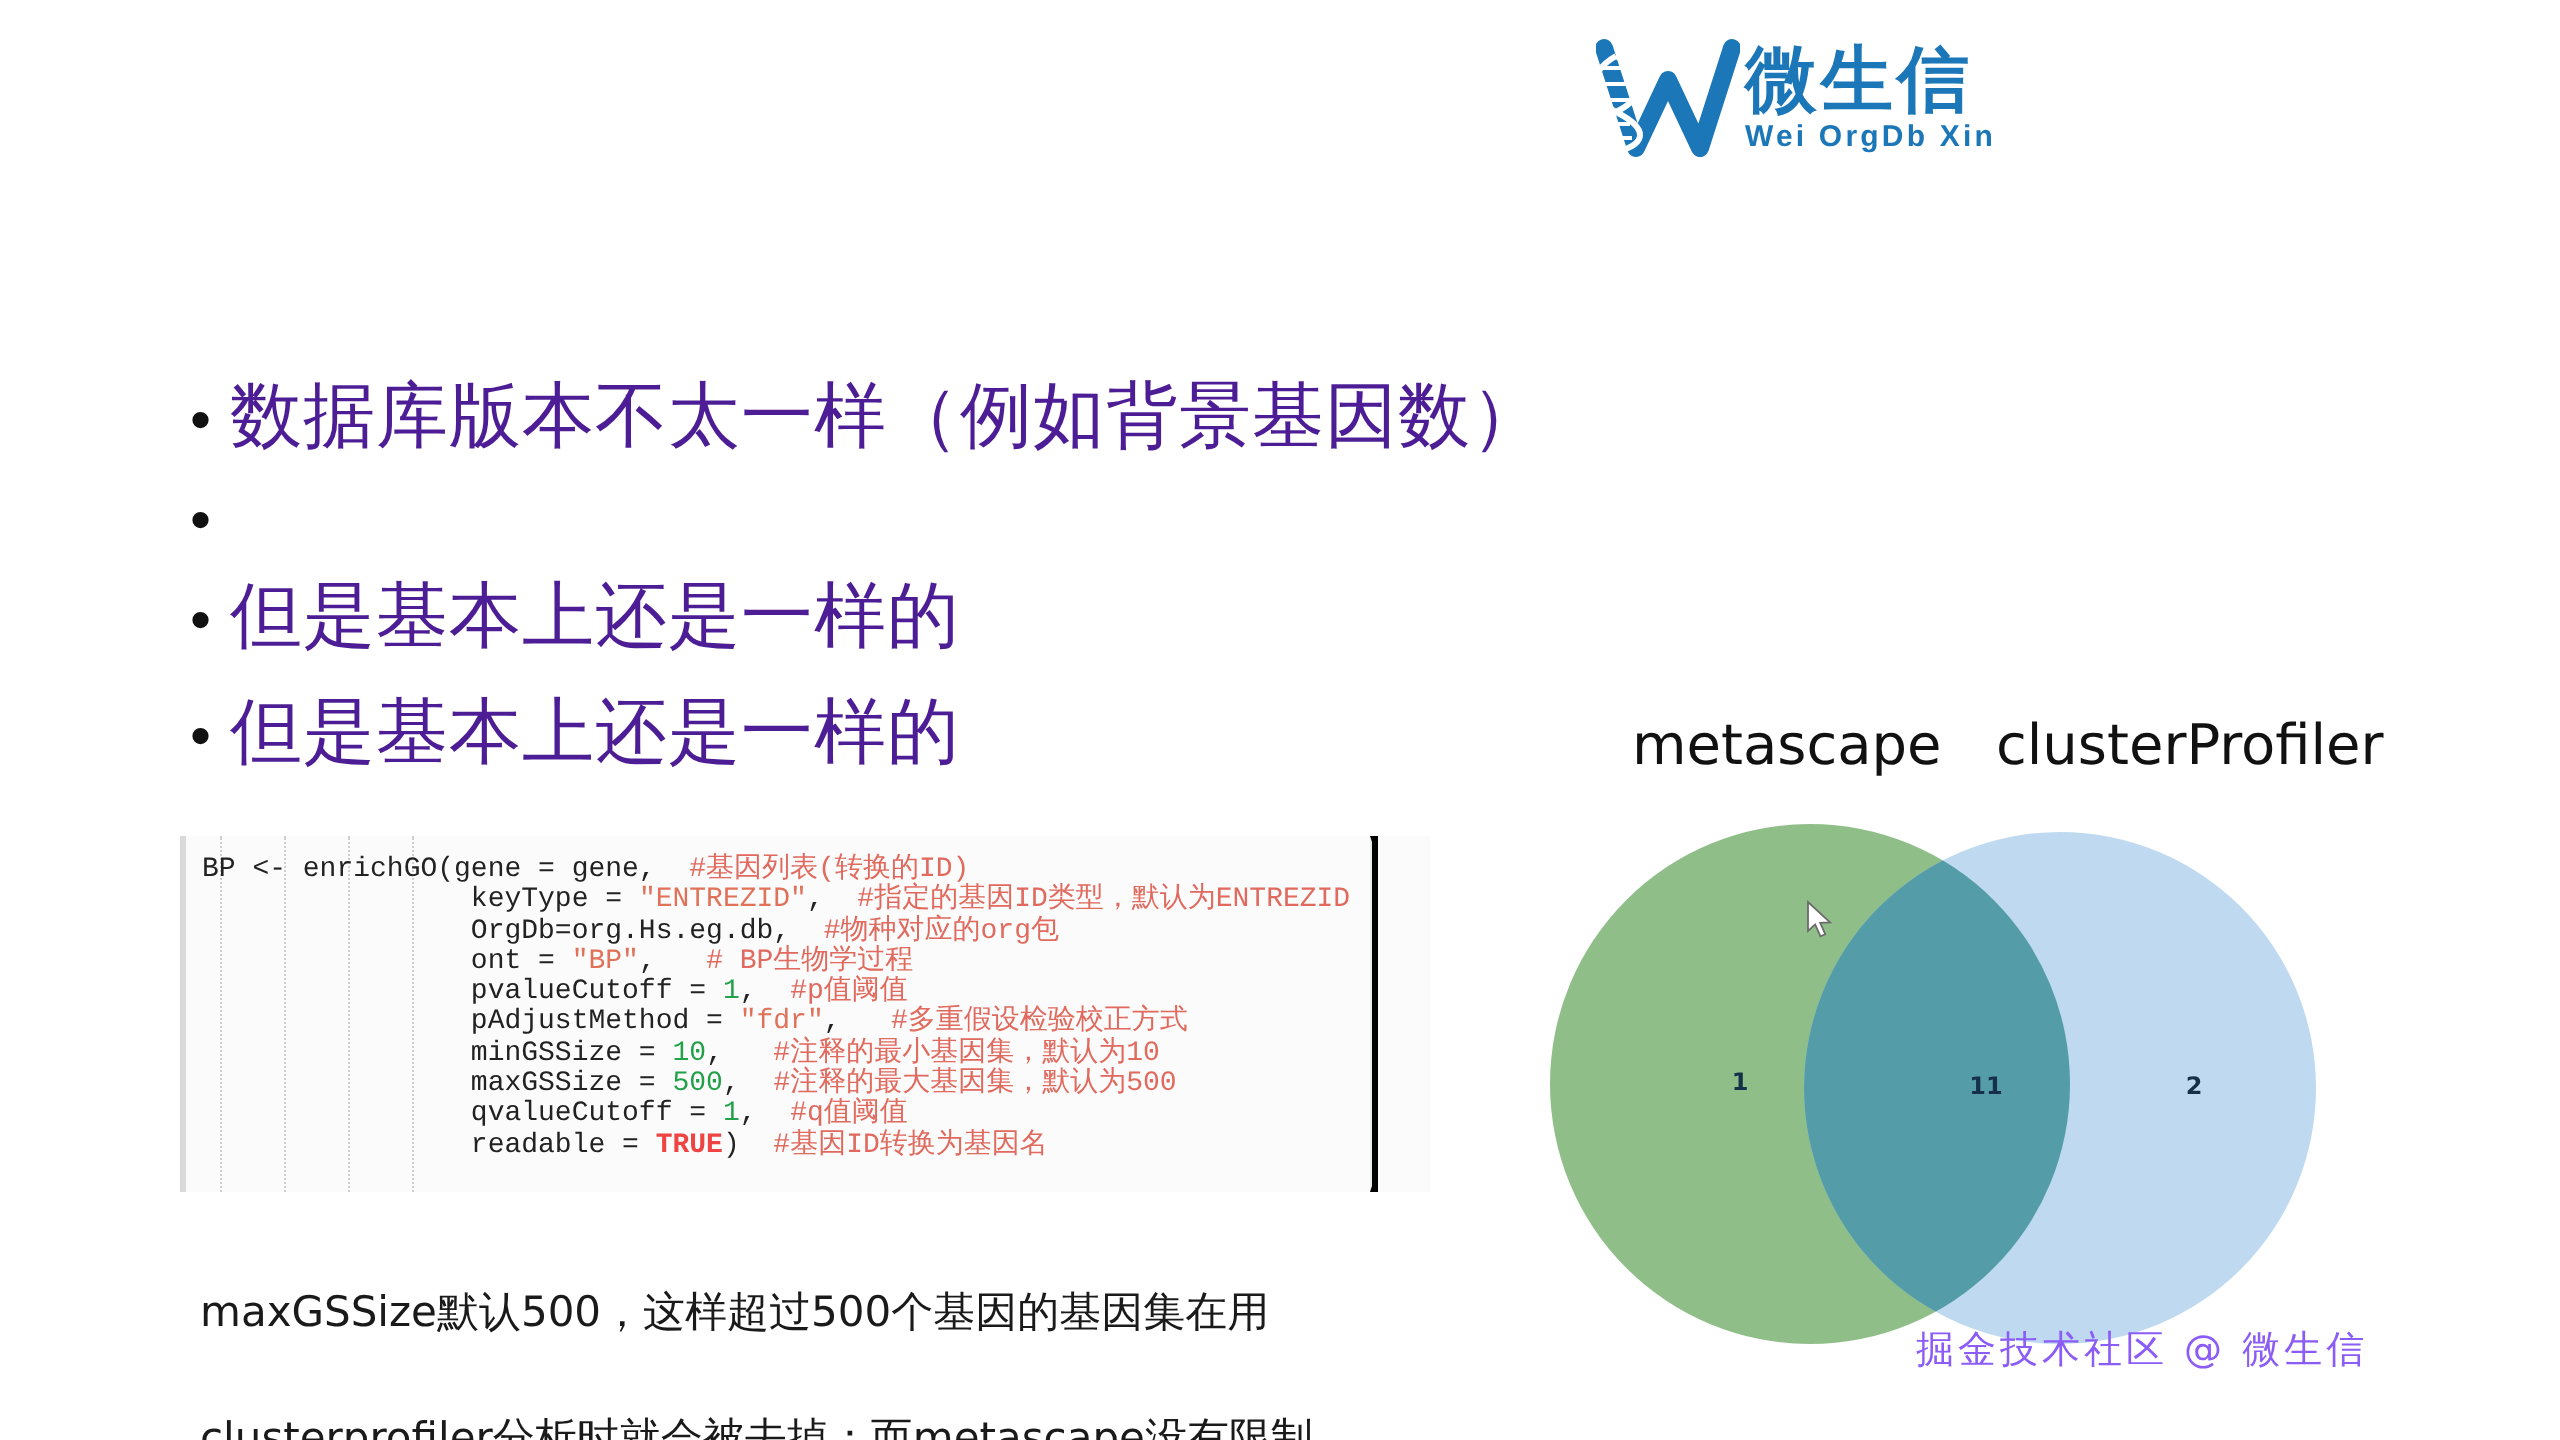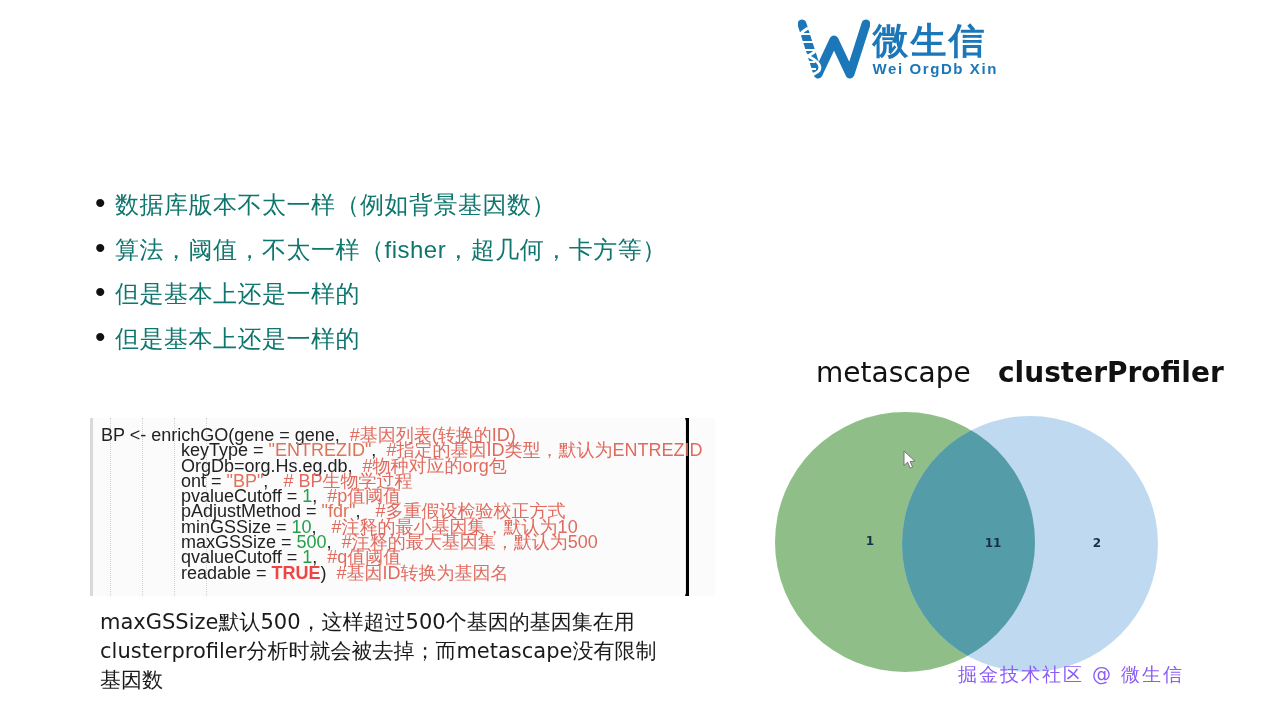--- a/index.html
+++ b/index.html
@@ -56,26 +56,26 @@
     display: flex;
     align-items: baseline;
     margin-bottom: 12px;
   }
   .bullet-dot {
     width: 20px; flex: 0 0 20px;
     font-size: 30px; line-height: 1;
     color: #111;
   }
   .bullet-text {
-    font-size: 24px;
-    color: #0f766e;
+    font-size: 36px;
+    color: #4c1d95;
     line-height: 1.28;
     letter-spacing: 0.5px;
     white-space: nowrap;
-    font-family: Liberation Sans, sans-serif;
+    font-family: Liberation Mono, monospace;
   }
 
   
   .code-block {
     position: absolute;
     left: 90px; top: 418px;
     width: 625px; height: 178px;
     background: #fbfbfb;
     border-left: 3px solid #d9d9d9;
     overflow: hidden;
@@ -91,64 +91,64 @@
   .code-block .guide.g3 { left: 81px; }
   .code-block .guide.g4 { left: 113px; }
   .code-block .guide.edge {
     left: 592px;
     border-left: 1px solid #e6eee8;
     border-style: solid;
   }
   .code-lines {
     position: relative;
     padding: 10px 0 0 8px;
-    font-family: Liberation Sans, sans-serif;
-    font-size: 18px;
+    font-family: Liberation Mono, monospace;
+    font-size: 14px;
     line-height: 15.3px;
     color: #222;
     white-space: pre;
   }
   .code-lines .ln { white-space: pre; }
   .tok-str  { color: #E0725A; }
   .tok-num  { color: #22a04a; }
   .tok-cmt  { color: #E06A5E; }
   .tok-bool { color: #ef4444; font-weight: bold; }
 
   
   .caption {
     position: absolute;
     left: 100px; top: 608px;
     width: 620px;
     font-size: 21px;
     line-height: 29px;
     color: #1a1a1a;
     font-family: "DejaVu Sans", sans-serif;
   }
-  .caption div { white-space: nowrap; }
+  .caption div { white-space: nowrap; margin-top: 34px; }
 
   
   .venn-wrap {
     position: absolute;
     left: 760px; top: 352px;
     width: 500px; height: 350px;
   }
   .venn-labels {
     position: absolute;
     top: 0; left: 0; width: 500px;
     height: 44px;
   }
   .venn-label {
     position: absolute;
     font-size: 28px;
     color: #111;
     white-space: nowrap;
     font-family: "DejaVu Sans", sans-serif;
   }
   .venn-label.left  { left: 12px;  top: 4px; margin-left: 44px; }
-  .venn-label.right { left: 238px; top: 4px; font-weight: bold; }
+  .venn-label.right { left: 238px; top: 4px; }
   .venn-svg { position: absolute; left: 0; top: 40px; }
   .venn-num {
     font-family: "DejaVu Sans", sans-serif;
     font-size: 12px;
     font-weight: bold;
     fill: #16304a;
   }
   .cursor {
     position: absolute;
     left: 143px; top: 98px;
@@ -189,21 +189,20 @@
   </div>
 
 
   <div class="bullets">
     <div class="bullet-row">
       <span class="bullet-dot">•</span>
       <span class="bullet-text">数据库版本不太一样（例如背景基因数）</span>
     </div>
     <div class="bullet-row">
       <span class="bullet-dot">•</span>
-      <span class="bullet-text">算法，阈值，不太一样（fisher，超几何，卡方等）</span>
     </div>
     <div class="bullet-row">
       <span class="bullet-dot">•</span>
       <span class="bullet-text">但是基本上还是一样的</span>
     </div>
     <div class="bullet-row">
       <span class="bullet-dot">•</span>
       <span class="bullet-text">但是基本上还是一样的</span>
     </div>
   </div>

